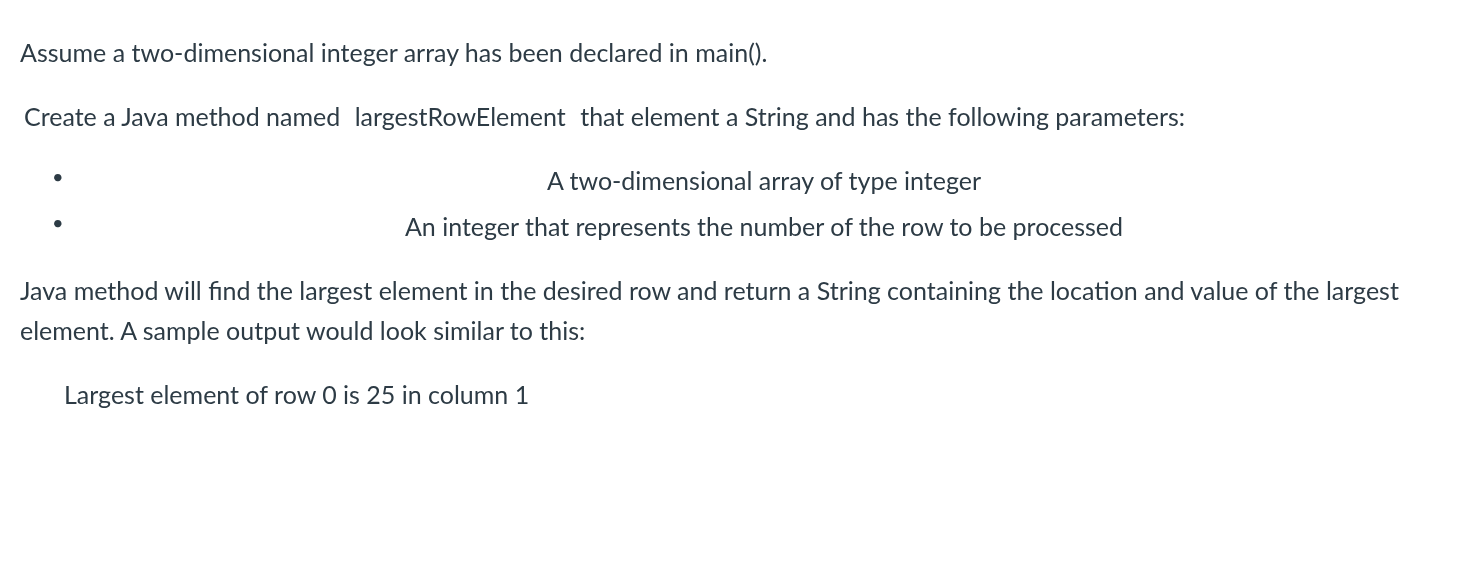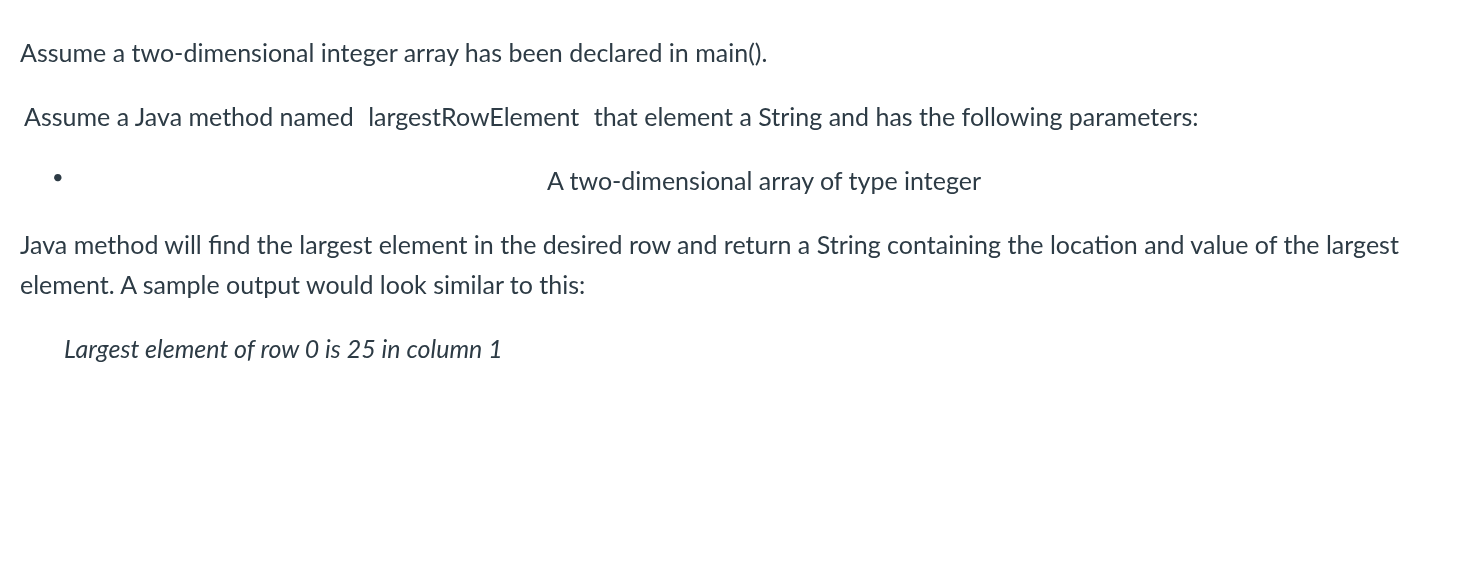--- a/index.html
+++ b/index.html
@@ -34,34 +34,34 @@
       content: "•";
       position: absolute;
       left: 0;
       top: 0;
       font-size: 20px;
       color: #2d3b45;
     }
     .indented {
       padding-left: 44px;
       margin-bottom: 0;
-      font-style: italic;
     }
     strong {
       font-weight: 400;
     }
   </style>
 </head>
 <body>
 
 <p>Assume a two-dimensional integer array has been declared in main().</p>
 
 <p>
-  <span>Assume a Java method named </span><strong>largestRowElement</strong><span> that element a String and has the following parameters:</span>
+  <span>Create a Java method named </span><strong>largestRowElement</strong><span> that element a String and has the following parameters:</span>
 </p>
 
 <ul>
   <li>A two-dimensional array of type integer</li>
+  <li>An integer that represents the number of the row to be processed</li>
 </ul>
 
 <p>Java method will find the largest element in the desired row and return a String containing the location and value of the largest element. A sample output would look similar to this:</p>
 
 <p class="indented">Largest element of row 0 is 25 in column 1</p>
 
 </body></html>

